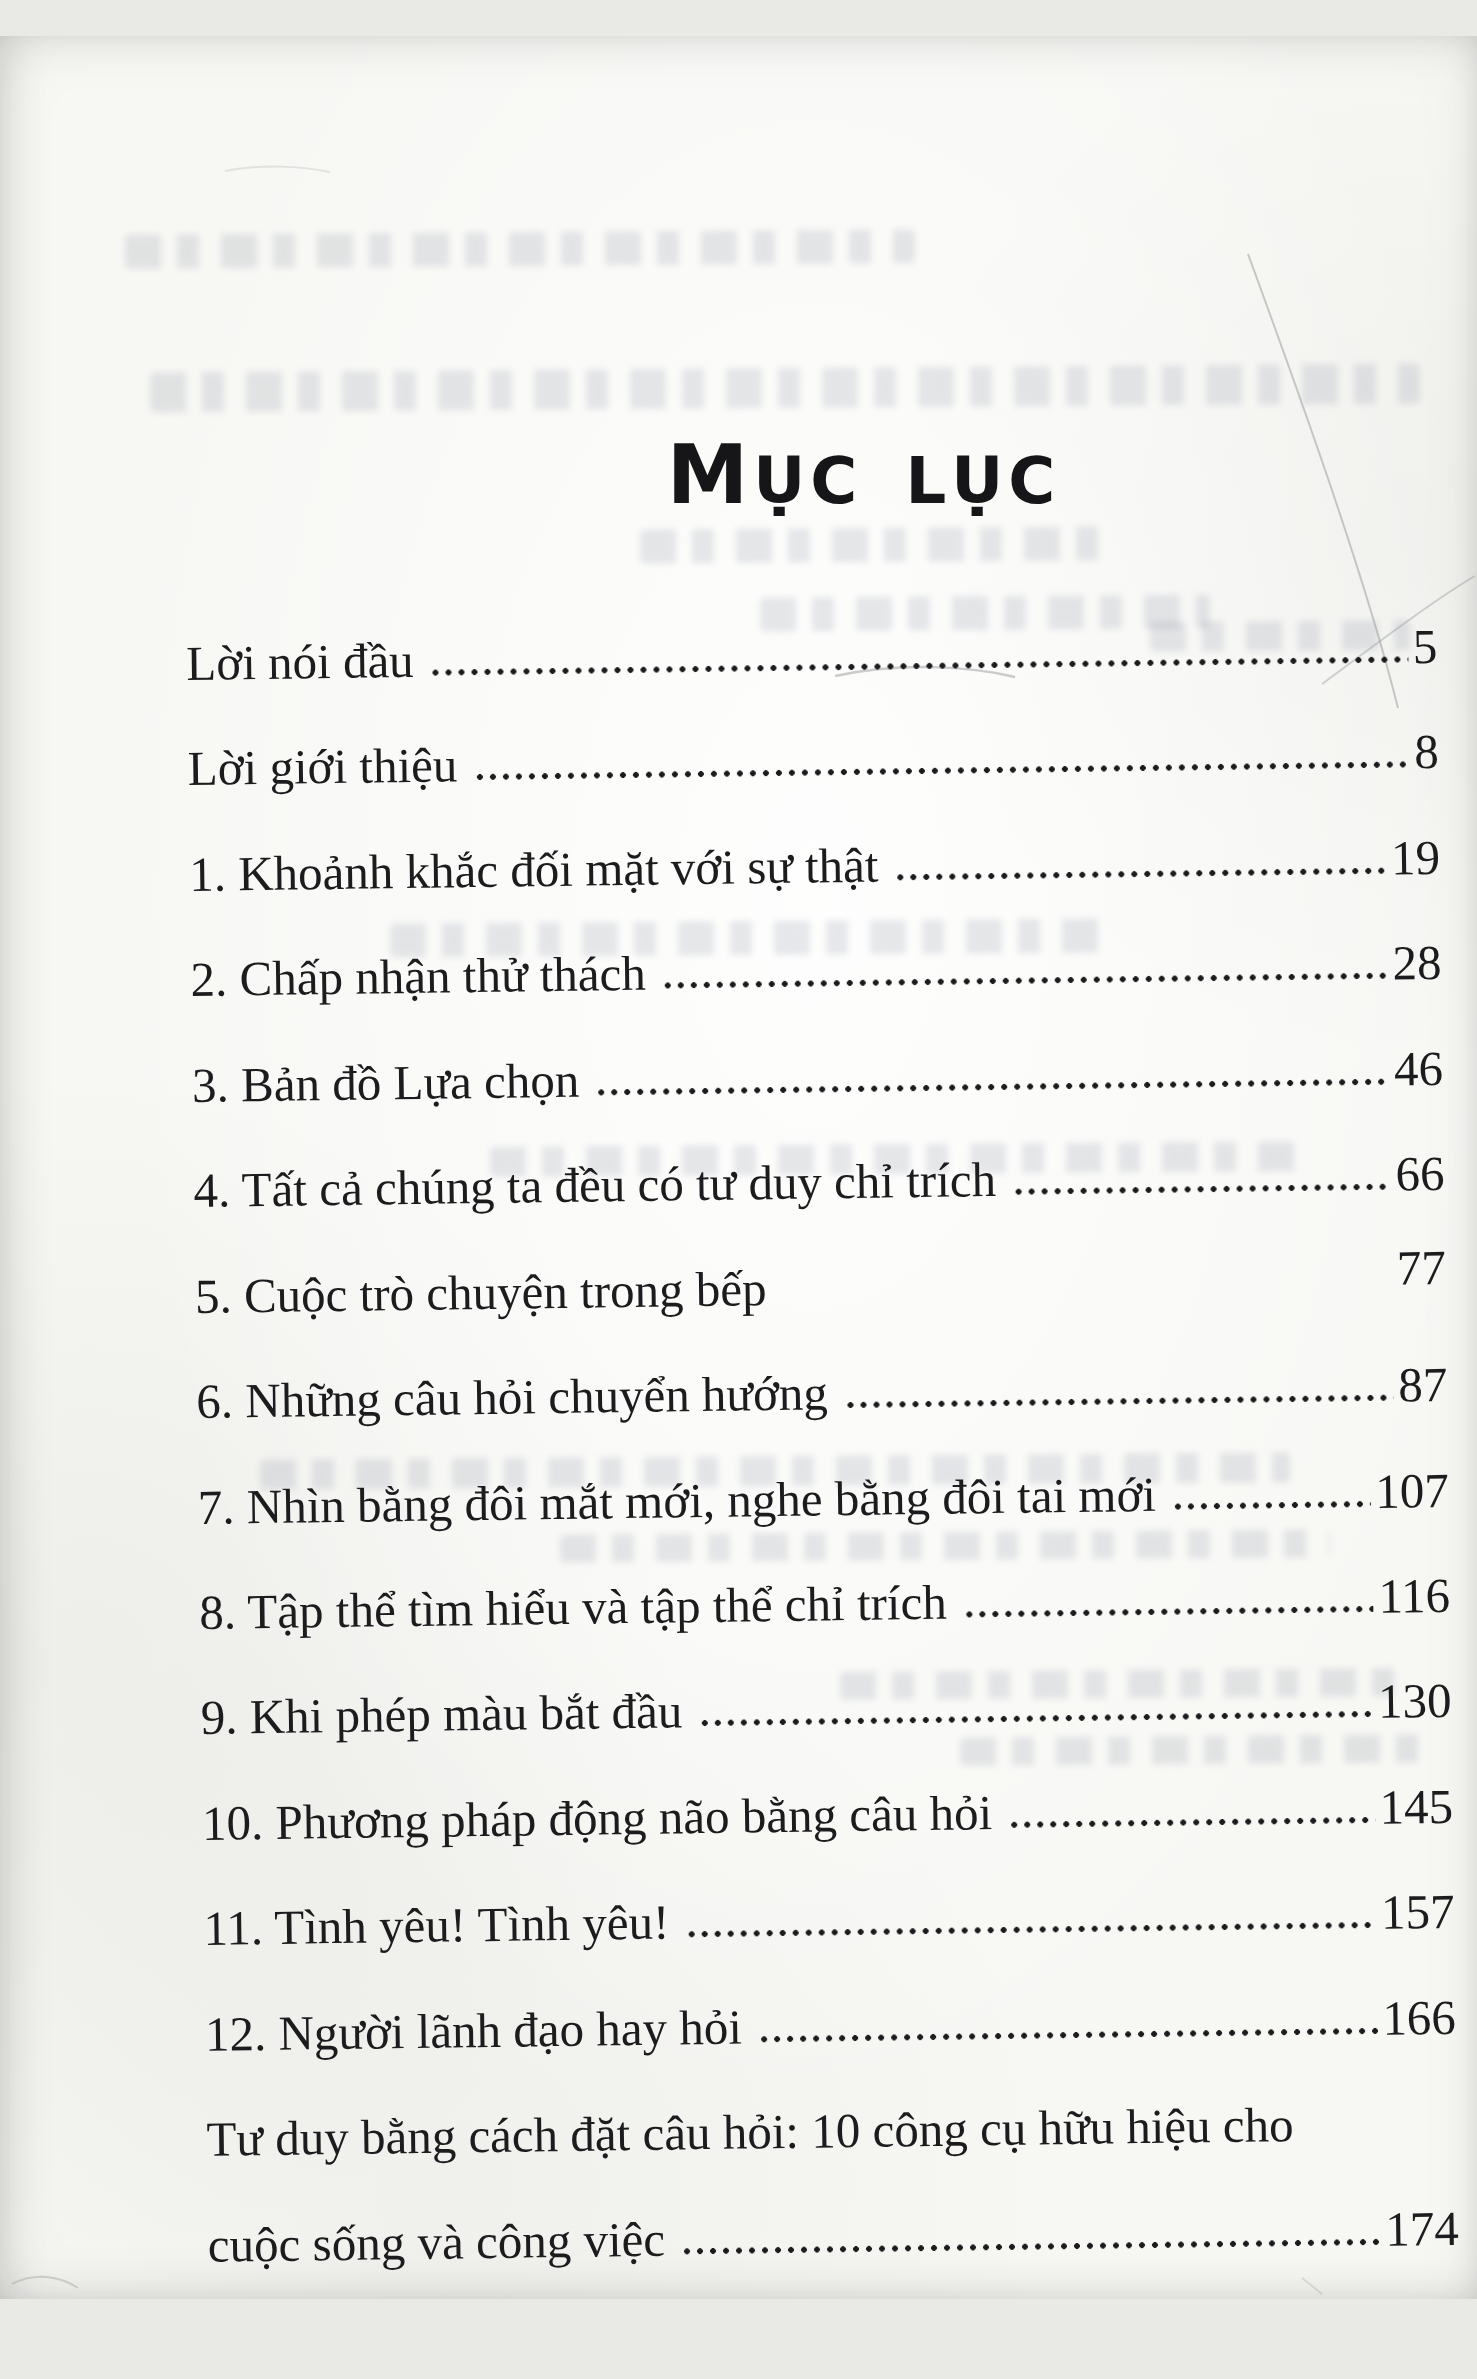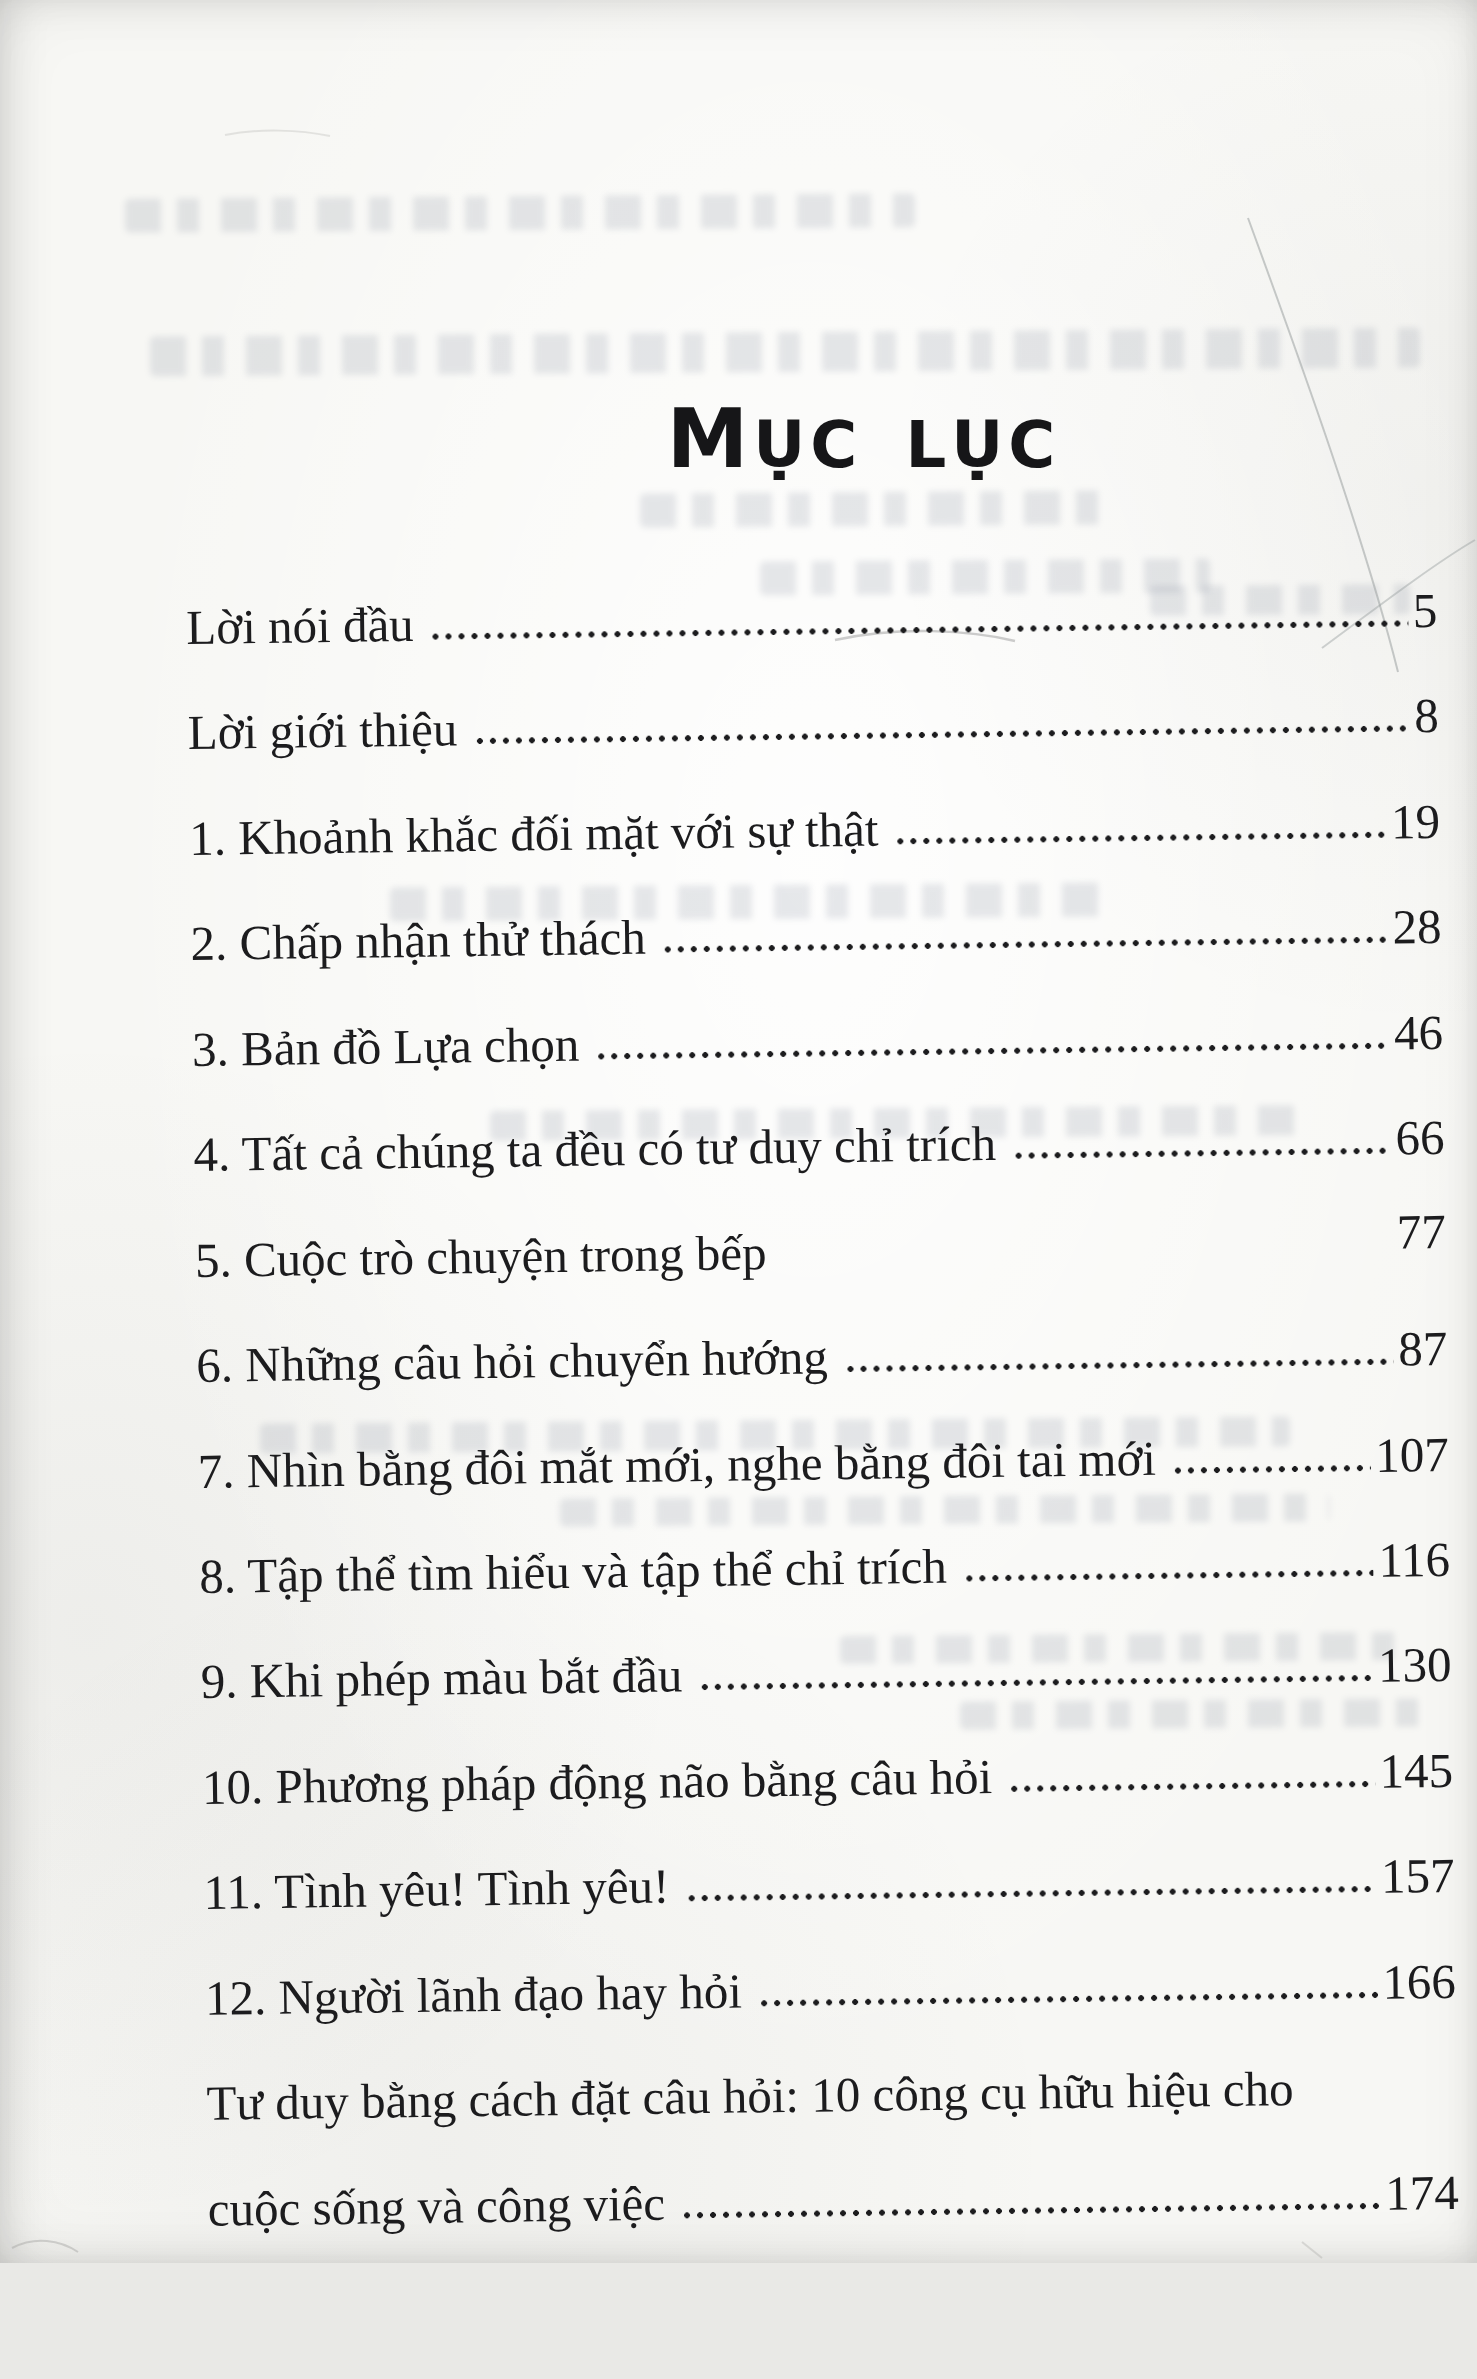--- a/index.html
+++ b/index.html
@@ -20,20 +20,21 @@
       radial-gradient(circle at 30% 95%, rgba(60,60,60,.04), transparent 26%),
       var(--paper);
     box-shadow:
       inset 0 0 70px rgba(0,0,0,.06),
       inset 28px 0 45px -22px rgba(0,0,0,.12),
       inset -20px 0 34px -20px rgba(0,0,0,.09),
       inset 0 30px 50px -30px rgba(0,0,0,.08),
       inset 0 -28px 48px -28px rgba(0,0,0,.09);
     font-family:"Liberation Serif","DejaVu Serif",serif;
     color:var(--ink);
+    margin-top:36px;
   }
   
   .ghost{
     position:absolute;
     color:var(--ghost);
     opacity:.16;
     filter:blur(3px);
     border-radius:5px;
     background:repeating-linear-gradient(90deg,
       currentColor 0 36px, transparent 36px 52px,

